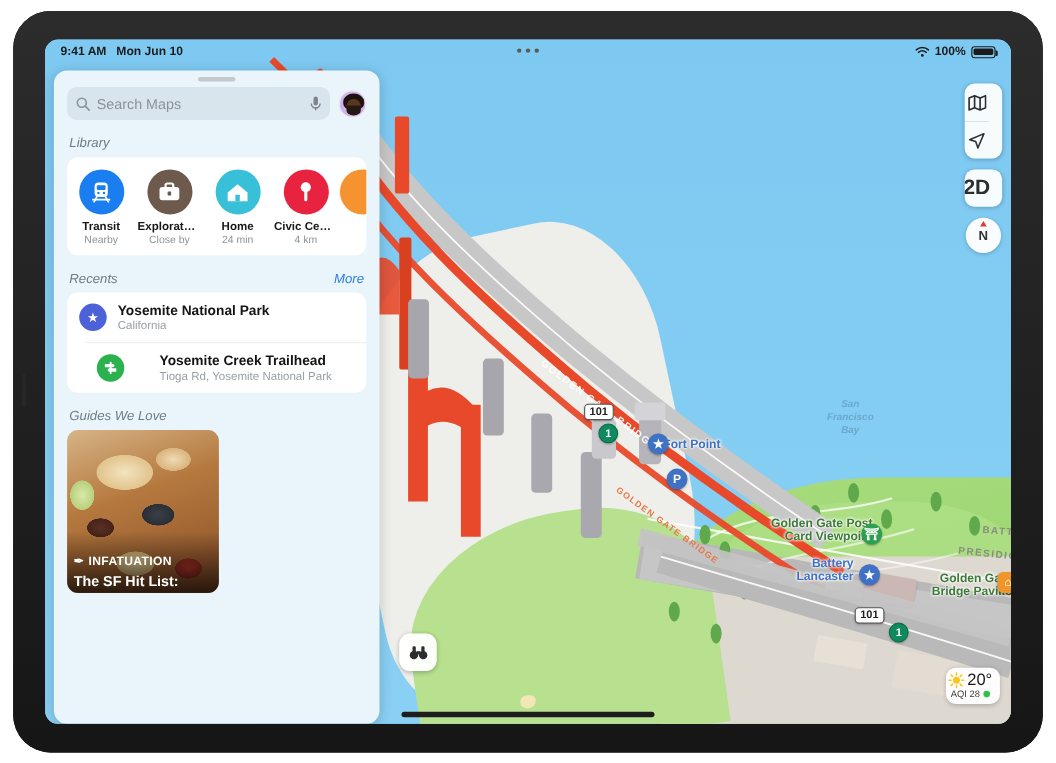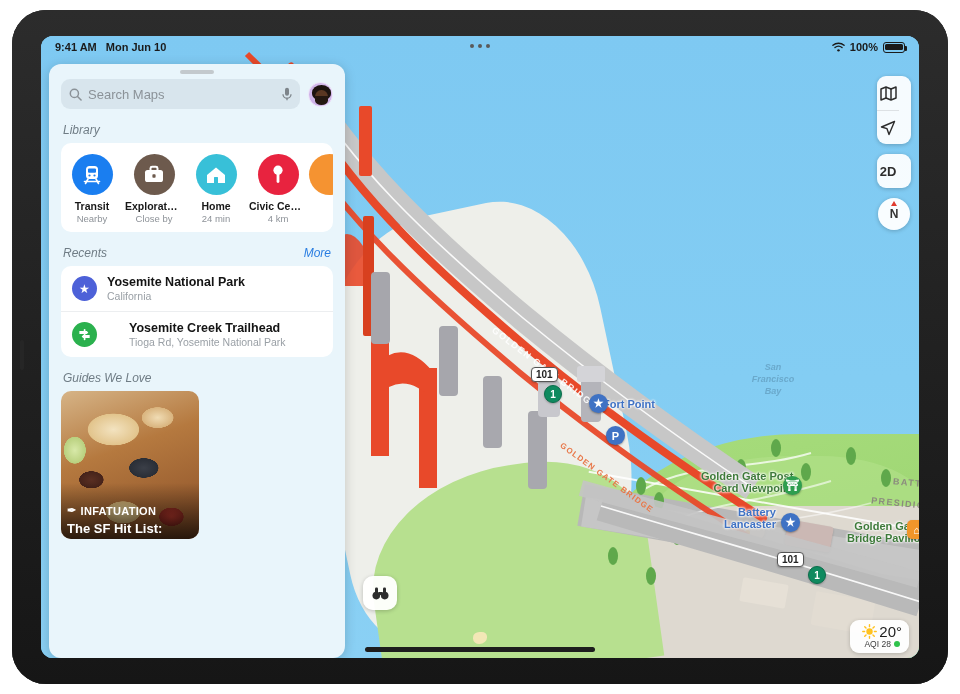--- a/index.html
+++ b/index.html
@@ -153,21 +153,21 @@
 
   
   #mapctrls { position:absolute; right: 8px; top: 40px; z-index:40; }
   .ctrl-group {
     width: 34px; background: rgba(255,255,255,.93);
     border-radius: 9px; box-shadow: 0 1px 4px rgba(0,0,0,.22);
     overflow:hidden; margin-bottom: 10px;
   }
   .ctrl-btn {
     width:22px; height:34px; display:flex; align-items:center; justify-content:center;
-    font-size: 13px; font-weight:bold; color:#2d2d2d; cursor:pointer;
+    font-size: 19px; font-weight:bold; color:#2d2d2d; cursor:pointer;
   }
   .ctrl-btn + .ctrl-btn { border-top: 1px solid rgba(0,0,0,.10); }
   #compass {
     width: 32px; height: 32px; border-radius: 50%;
     background: rgba(255,255,255,.95); box-shadow: 0 1px 4px rgba(0,0,0,.22);
     margin-left: 1px; display:flex; align-items:center; justify-content:center;
     position: relative; font-size: 12px; font-weight: bold; color:#333;
   }
   #compass::before {
     content:''; position:absolute; top:3px; left:50%; transform:translateX(-50%);
@@ -179,24 +179,24 @@
   #binoc {
     position:absolute; left: 322px; bottom: 48px; width: 34px; height: 34px;
     background: rgba(255,255,255,.95); border-radius: 10px;
     box-shadow: 0 1px 4px rgba(0,0,0,.22);
     display:flex; align-items:center; justify-content:center; z-index:40;
     font-size: 15px;
   }
 
   
   #weather {
-    position:absolute; right: 10px; bottom: 5px;
+    position:absolute; right: 10px; bottom: 18px;
     background: rgba(255,255,255,.94); border-radius: 9px;
     box-shadow: 0 1px 4px rgba(0,0,0,.20);
-    padding: 3px 7px 4px 12px; z-index:40; text-align:center;
+    padding: 3px 7px 4px 2px; z-index:40; text-align:center;
   }
   #weather-top { display:flex; align-items:center; gap:2px; }
   #weather-temp { font-size: 15px; font-weight: 500; color:#1d1d1d; }
   #weather-aqi { font-size: 8.5px; color:#3c3c3c; display:flex; align-items:center; gap:3px; justify-content:center; margin-top:-1px;}
   .aqi-dot { width:6px;height:6px;border-radius:50%;background:#2fc24b;display:inline-block;}
 
   
   #homebar {
     position:absolute; left:50%; transform:translateX(-50%);
     bottom: 6px; width: 230px; height: 5px; border-radius: 3px;
@@ -256,21 +256,21 @@
   .lib-name { font-size: 10.5px; font-weight: bold; color:#181818; white-space:nowrap; overflow:hidden; text-overflow:ellipsis; padding:0 2px;}
   .lib-sub { font-size: 9.5px; color:#8d9298; margin-top:1px; white-space:nowrap;}
   #libfooter {
     border-top: 1px solid #eceef0; padding: 9px 11px; display:flex; align-items:center;
     font-size: 12.5px; color:#1b1b1b;
   }
   #libfooter .chev { margin-left:auto; color:#b6bbc0; font-size: 13px;}
 
   
   .rec-row { display:flex; align-items:center; padding: 9px 11px; gap: 10px;}
-  .rec-row + .rec-row { border-top: 1px solid #eceef0; margin-left: 0; gap: 32px;}
+  .rec-row + .rec-row { border-top: 1px solid #eceef0; margin-left: 16px; gap: 32px;}
   .rec-ico {
     width: 25px; height: 25px; border-radius:50%; flex:none;
     display:flex; align-items:center; justify-content:center; color:#fff; font-size:12px;
   }
   .rec-title { font-size: 12.5px; font-weight: bold; color:#141414; }
   .rec-sub { font-size: 10.5px; color:#9aa0a6; margin-top:1px; }
 
   
   #guides { display:flex; gap: 10px; padding-bottom: 4px; }
   .guide-card {

